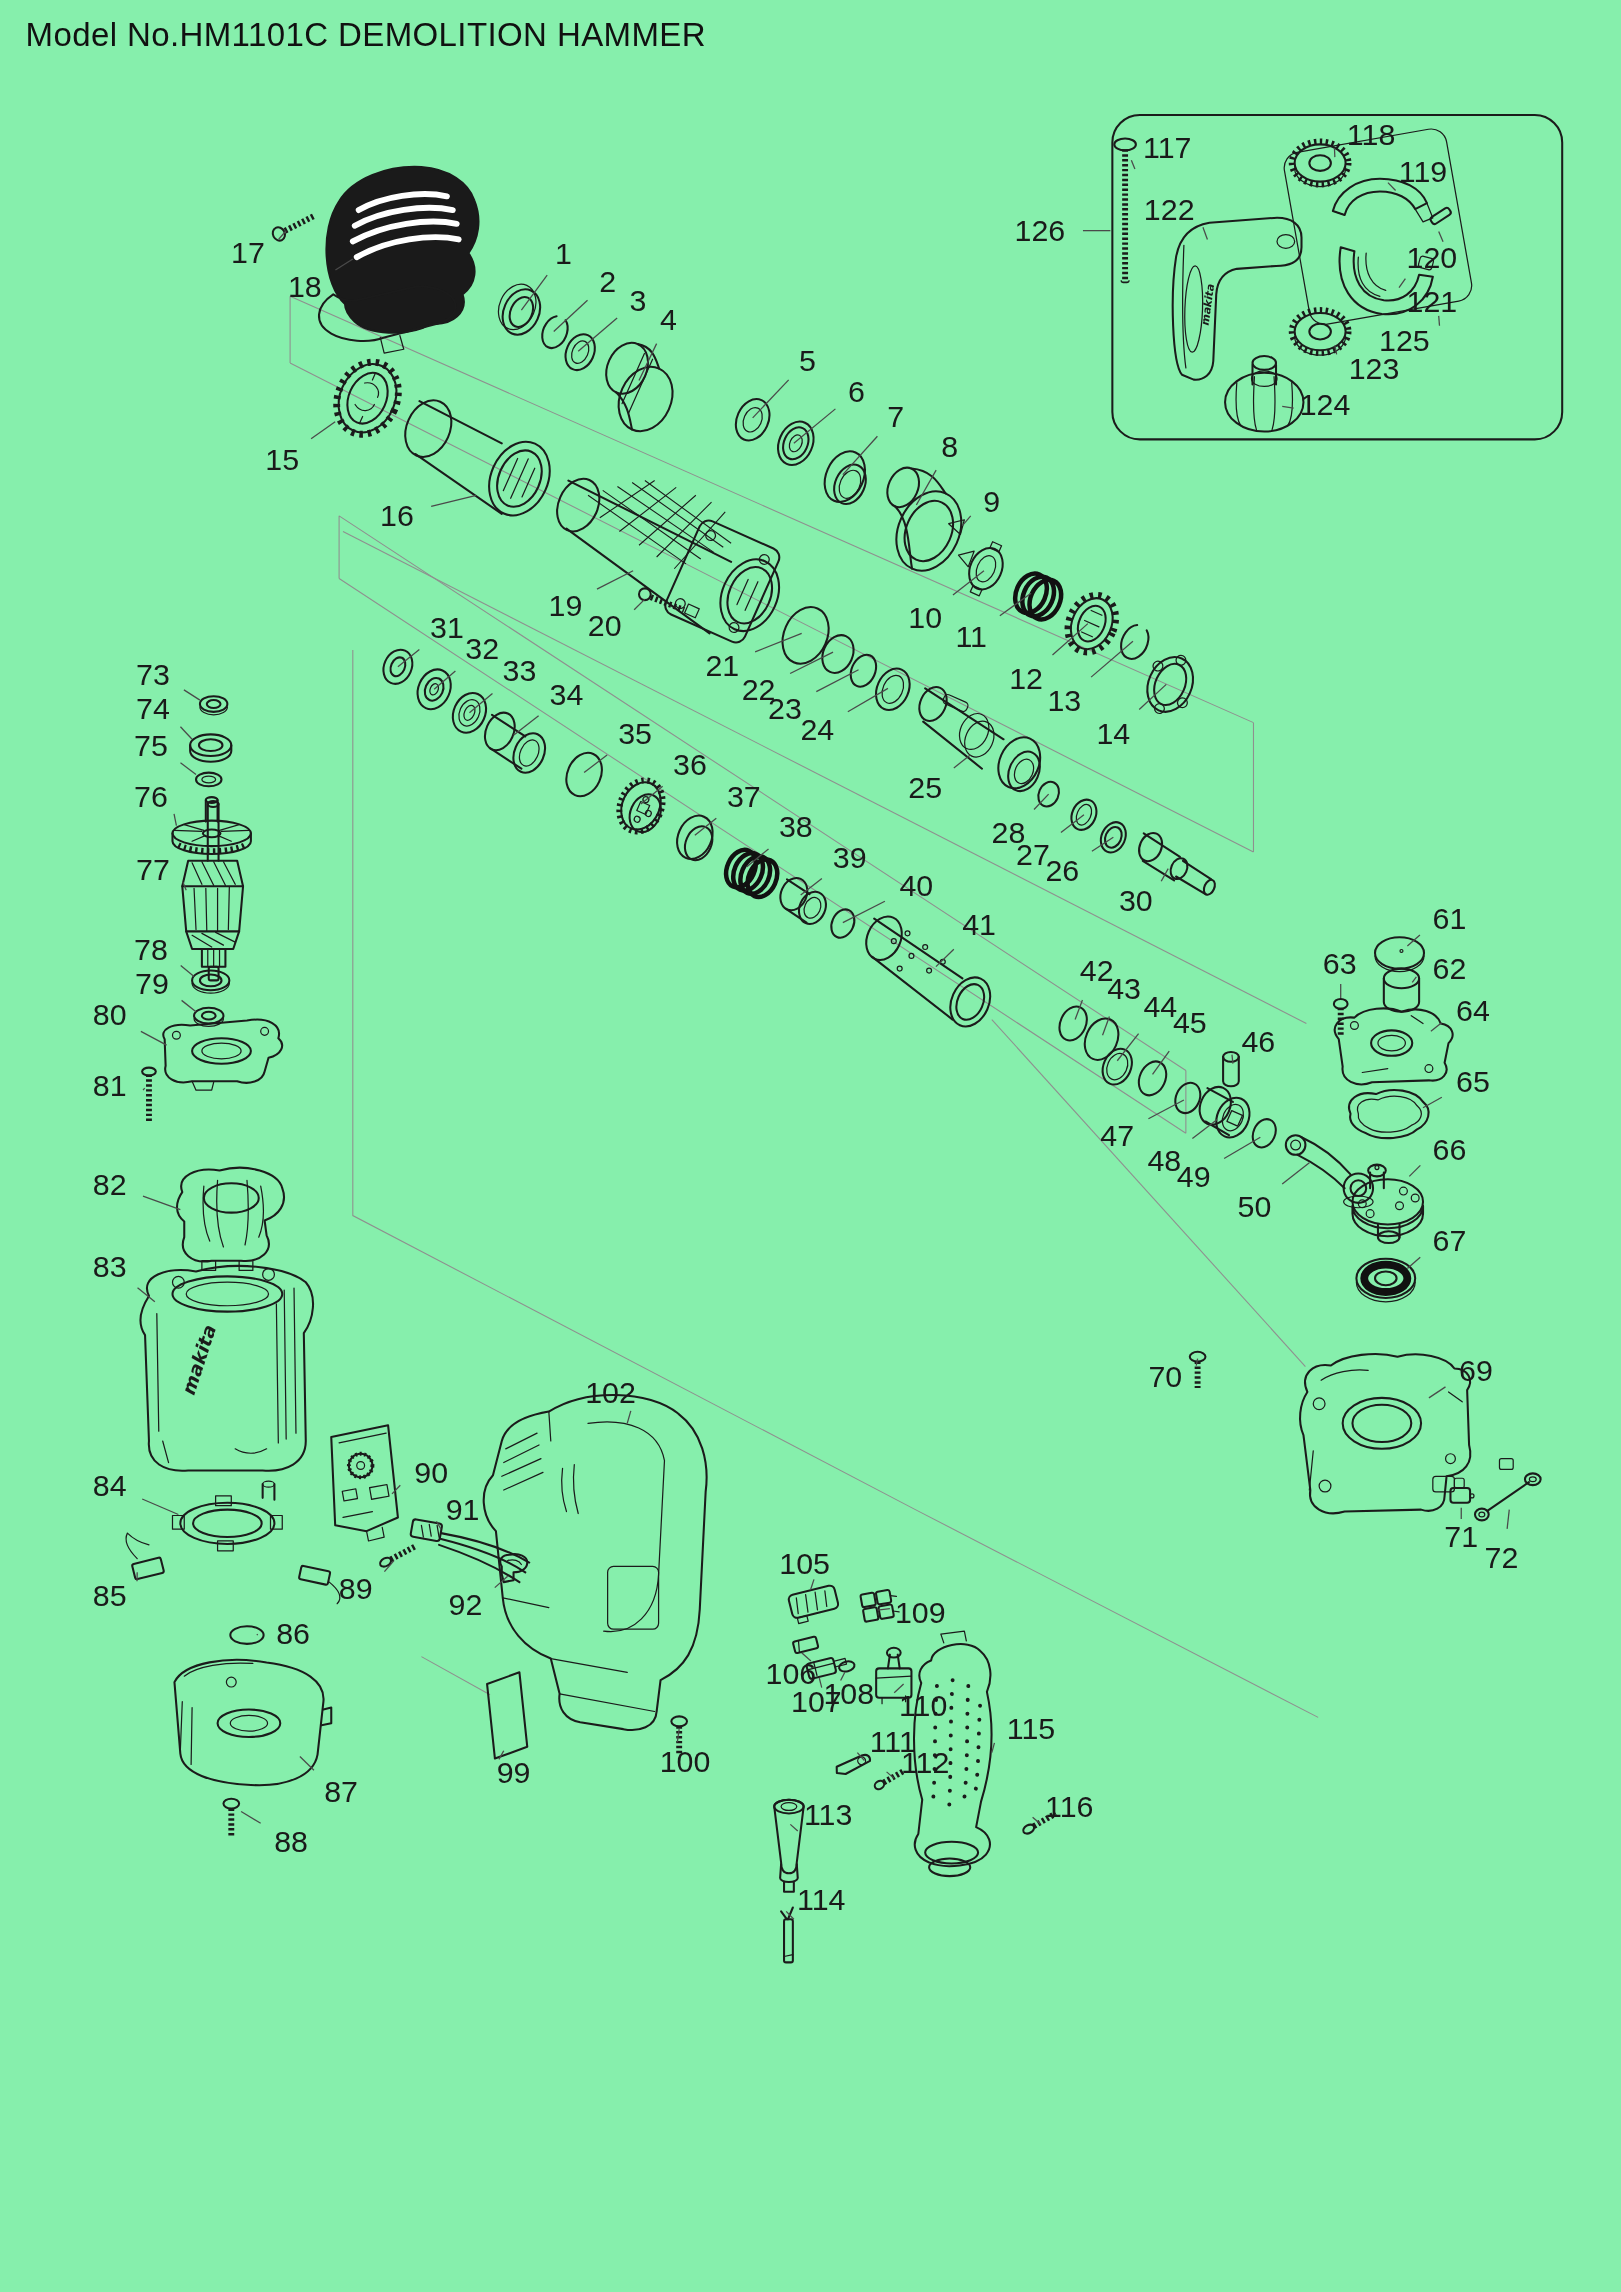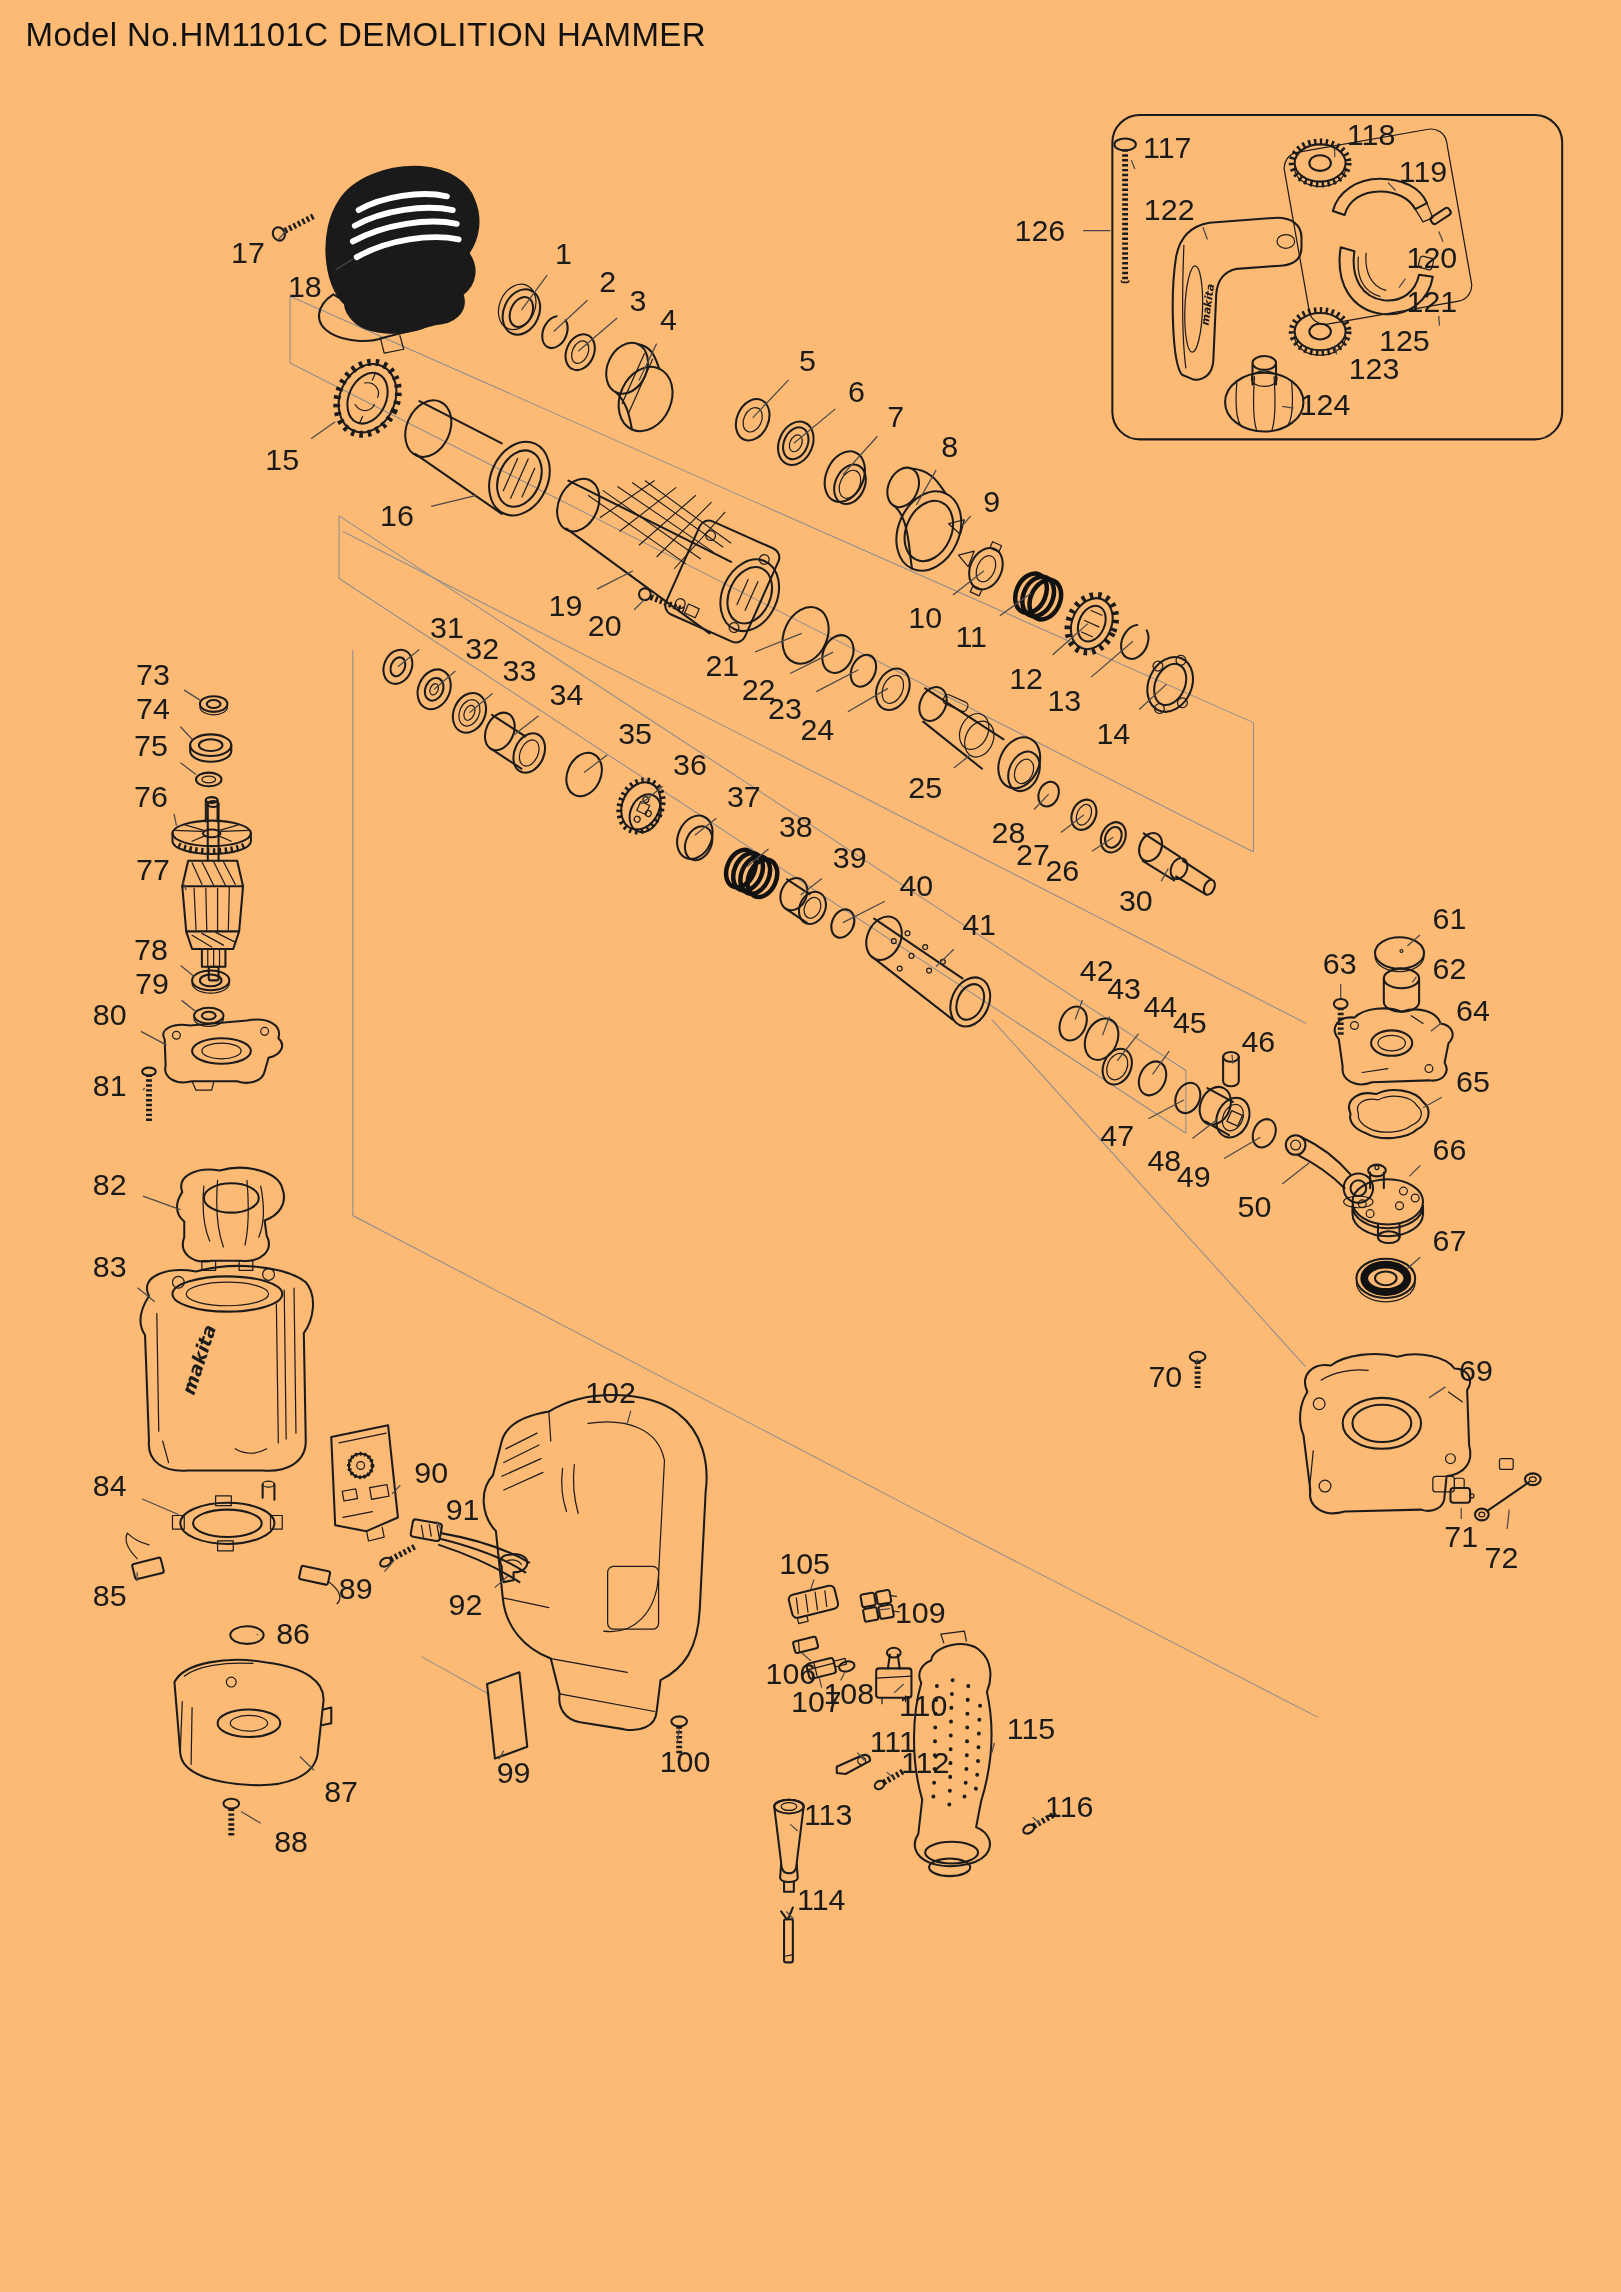--- a/index.html
+++ b/index.html
@@ -1,16 +1,16 @@
 <!DOCTYPE html>
 <html><head>
 <meta charset="utf-8">
 <style>
   html,body{margin:0;padding:0;background:#fff;}
-  .page{position:relative;width:1621px;height:2293px;background:#fdba74;
+  .page{position:relative;width:1621px;height:2293px;background:#86efac;
         font-family:"Liberation Sans",sans-serif;overflow:hidden;}
   .title{position:absolute;left:25.5px;top:15.7px;font-size:33px;color:#111;
          letter-spacing:0.4px;white-space:nowrap;}
   svg{position:absolute;left:0;top:0;}
   .ln{fill:none;stroke:#1b1b1b;stroke-width:2.1;stroke-linecap:round;stroke-linejoin:round;}
   .thin{stroke-width:1.25;}
   .con{fill:none;stroke:#8f8f8f;stroke-width:1.1;}
   .coil ellipse{fill:none;stroke:#111;stroke-width:4.6;}
   .teeth{fill:none;stroke:#1b1b1b;stroke-width:7;stroke-dasharray:3.5 5;}
   .teeth2{fill:none;stroke:#1b1b1b;stroke-width:6;stroke-dasharray:2.5 3.5;}

